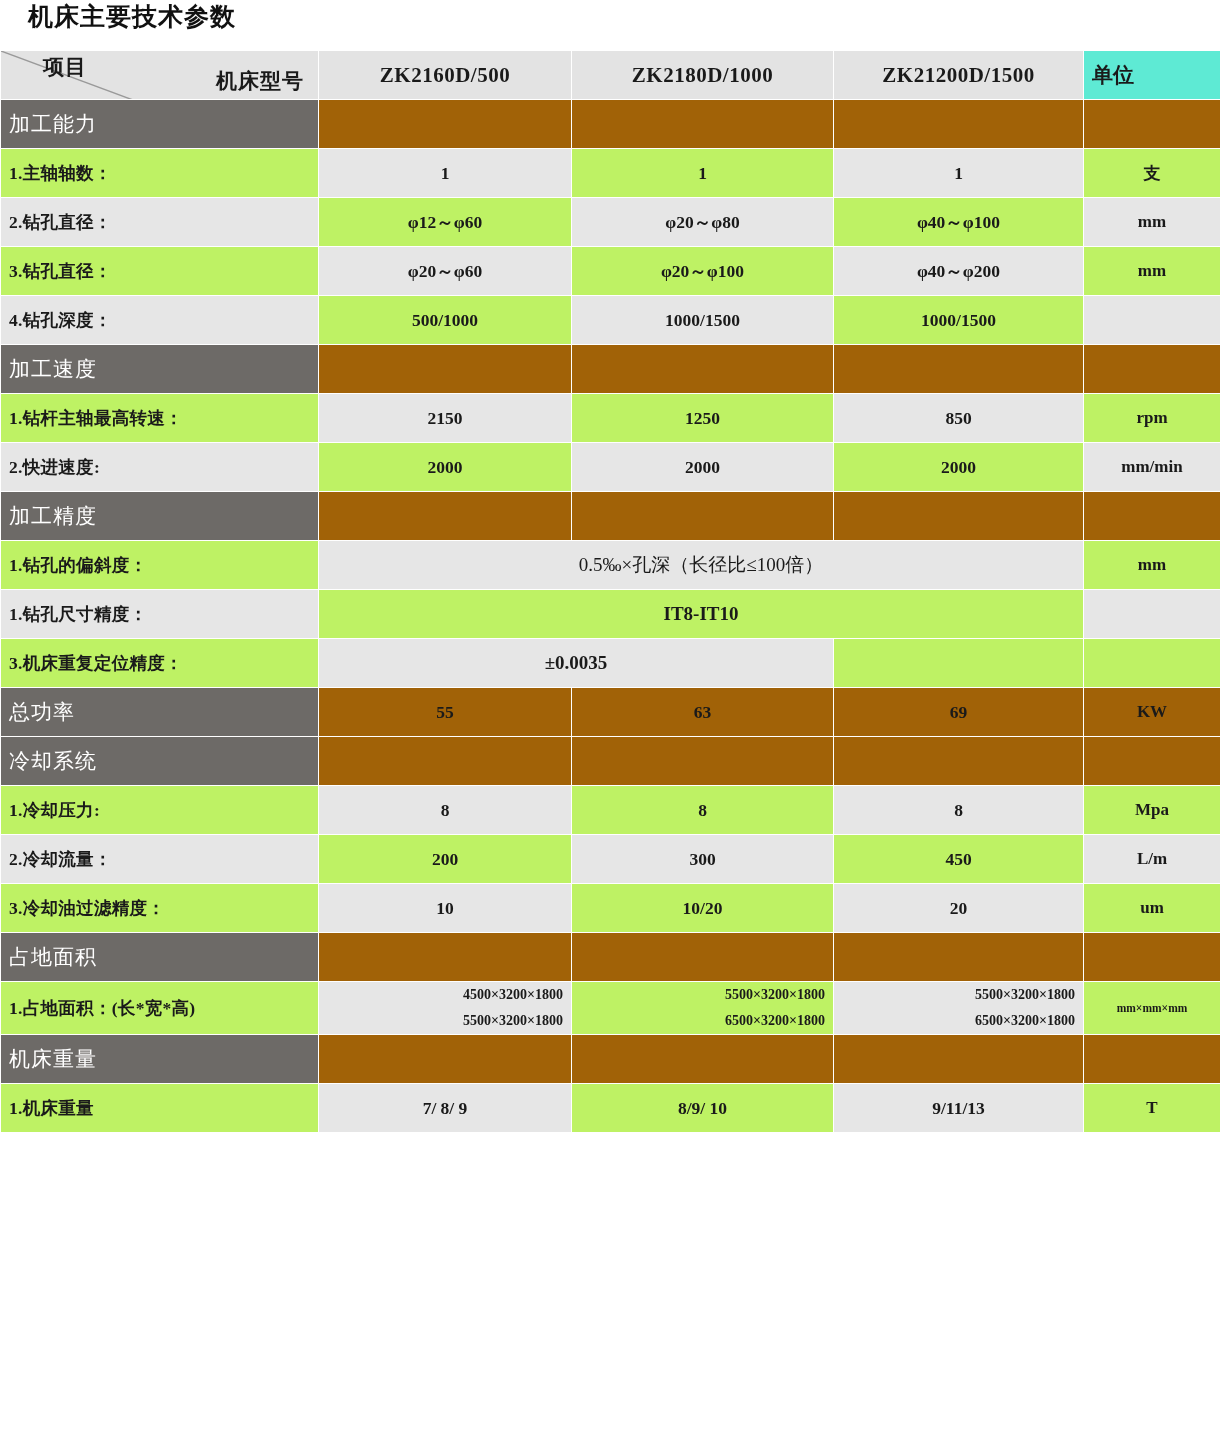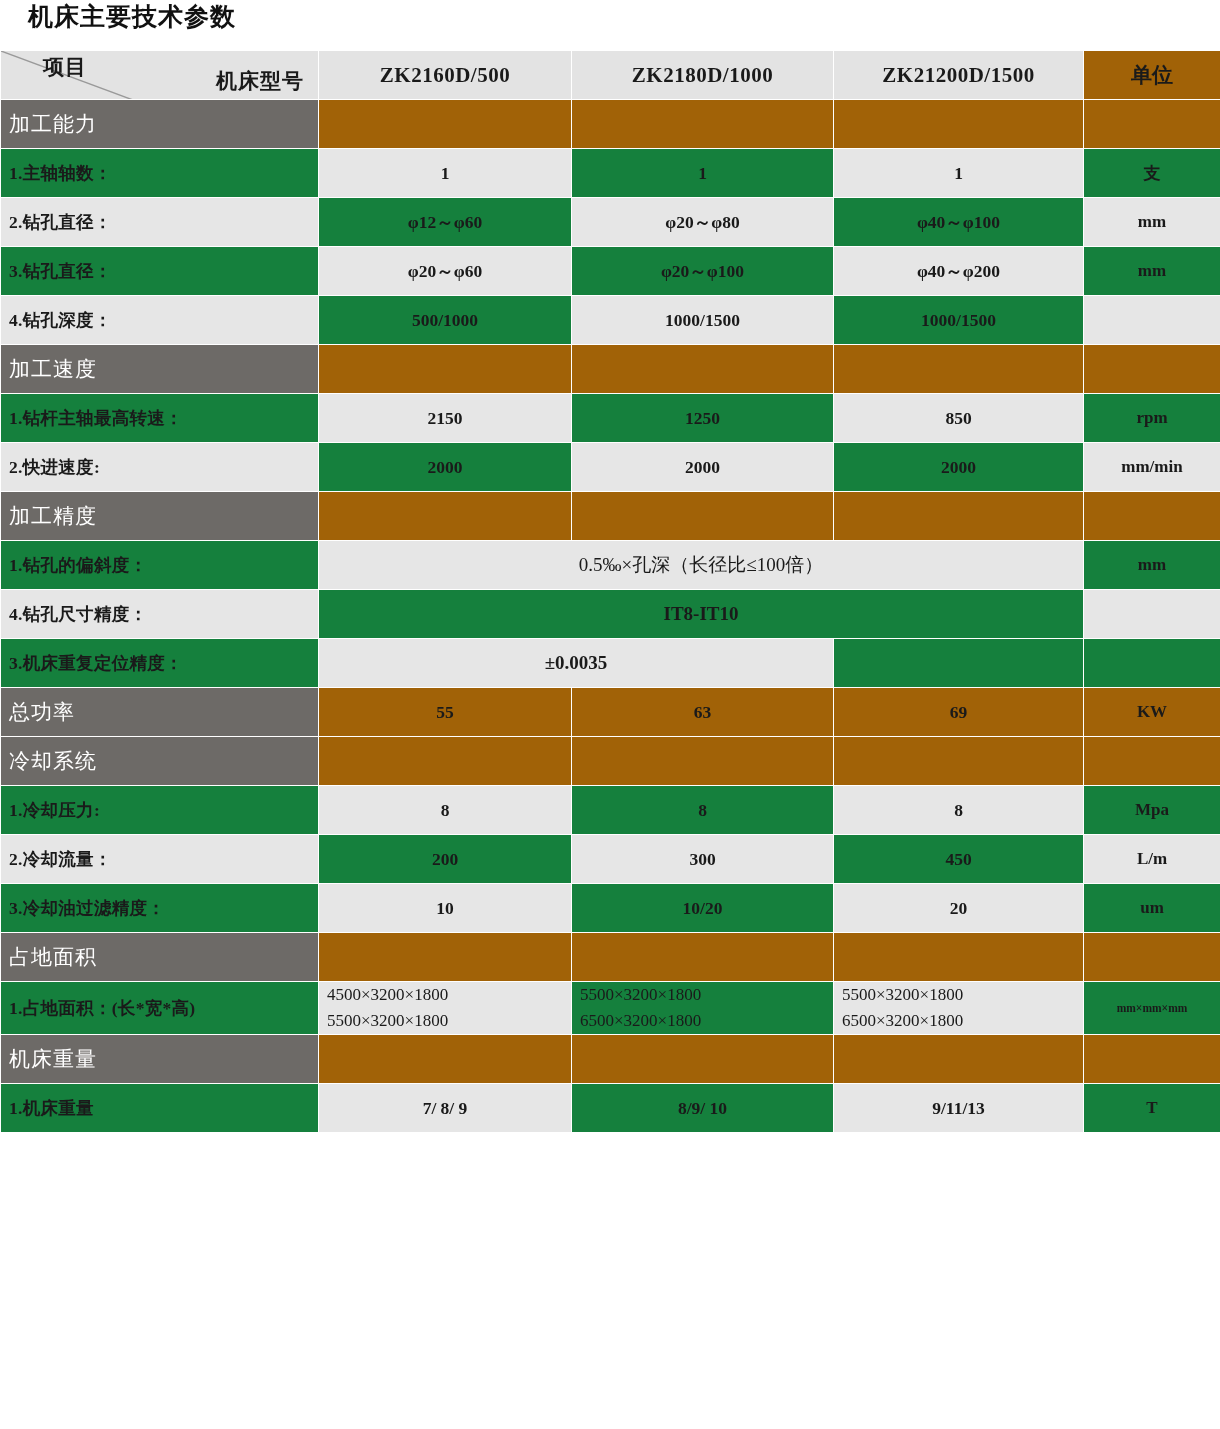--- a/index.html
+++ b/index.html
@@ -43,21 +43,21 @@
 
   table.spec td {
     border: 1px solid #ffffff;
     padding: 0 8px;
     vertical-align: middle;
     height: 49px;
     box-sizing: border-box;
   }
   
   .bg-l { background: #e6e6e6; }
-  .bg-w { background: #15803d; }
+  .bg-w { background: #bef264; }
   .sect {
     background: #6d6a67;
     color: #ffffff;
     font-weight: normal;
     font-size: 21px;
     letter-spacing: 1px;
     height: 46px;
   }
   .sect-cell {
     background: #a16207;
@@ -115,30 +115,29 @@
   .hdr-model {
     height: 118px;
     background: #e3e3e3;
     text-align: center;
     font-weight: bold;
     font-size: 21px;
     letter-spacing: 0.5px;
   }
   .hdr-unit {
     height: 118px;
-    background: #a16207;
-    text-align: center;
+    background: #5eead4;
     font-weight: bold;
     font-size: 21px;
   }
   .two-line {
     line-height: 26px;
-    font-size: 17px;
-    font-weight: normal;
-    text-align: left;
+    font-size: 14px;
+    font-weight: bold;
+    text-align: right;
   }
   .tall { height: 68px; }
   .mid-accuracy {
     text-align: center;
     font-weight: normal;
     font-size: 19px;
   }
   .mid-accuracy.b { font-weight: bold; }
   .nowrap { white-space: nowrap; }
   .footer-pad {
@@ -241,21 +240,21 @@
         <td class="sect-cell"></td>
         <td class="sect-cell"></td>
         <td class="sect-cell"></td>
       </tr>
       <tr>
         <td class="label bg-w">1.钻孔的偏斜度：</td>
         <td class="mid-accuracy bg-l" colspan="3">0.5‰×孔深（长径比≤100倍）</td>
         <td class="unit bg-w">mm</td>
       </tr>
       <tr>
-        <td class="label bg-l">4.钻孔尺寸精度：</td>
+        <td class="label bg-l">1.钻孔尺寸精度：</td>
         <td class="mid-accuracy b bg-w" colspan="3">IT8-IT10</td>
         <td class="unit bg-l"></td>
       </tr>
       <tr>
         <td class="label bg-w"> 3.机床重复定位精度：</td>
         <td class="mid-accuracy b bg-l" colspan="2">±0.0035</td>
         <td class="val bg-w"></td>
         <td class="unit bg-w"></td>
       </tr>
 

